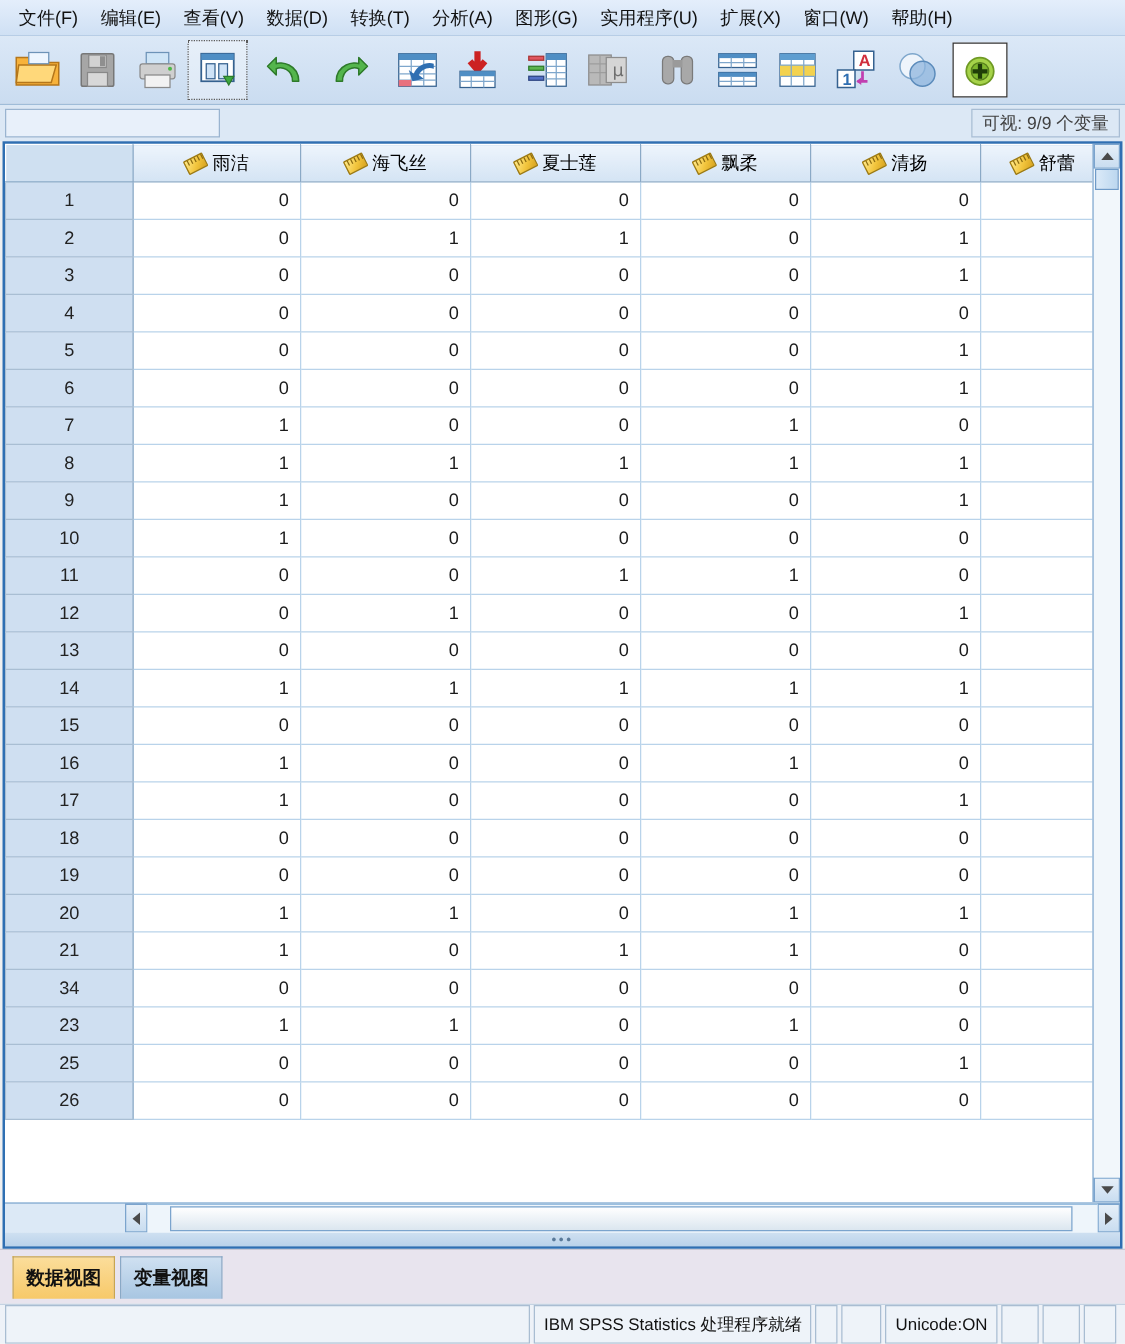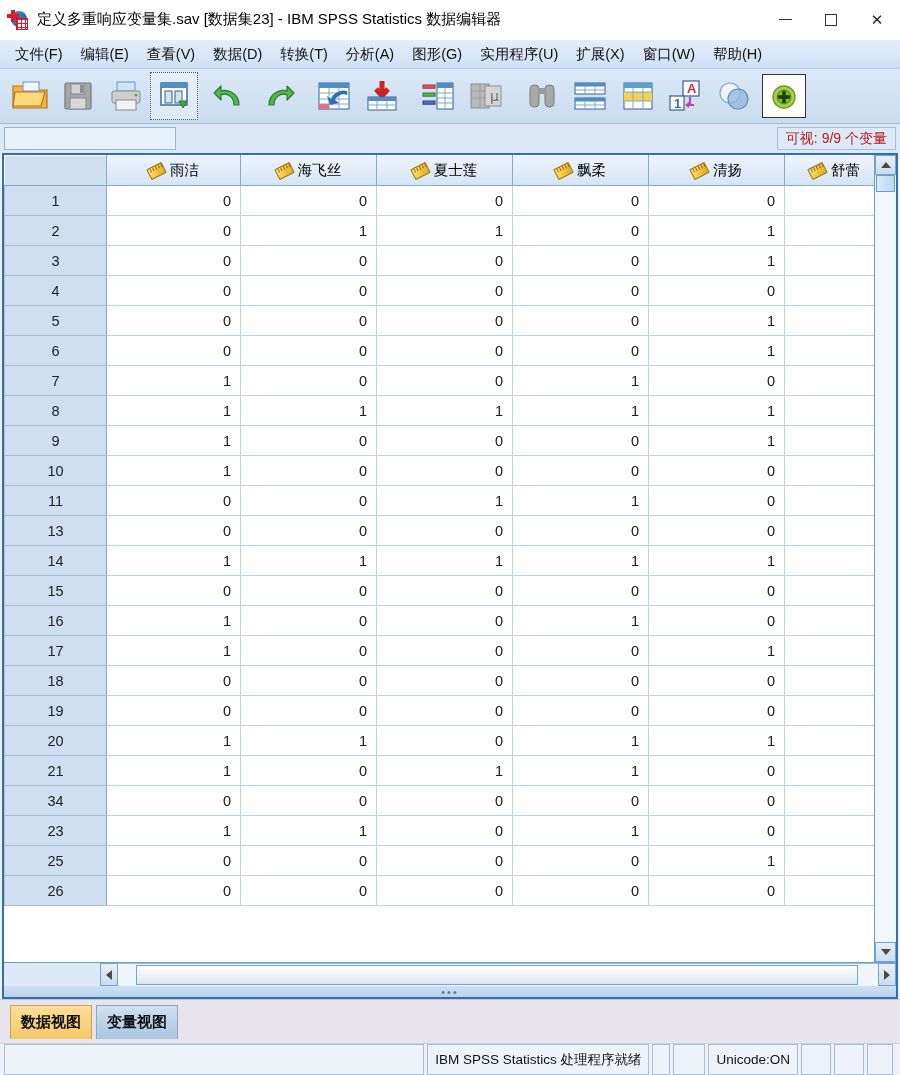--- a/index.html
+++ b/index.html
@@ -126,21 +126,21 @@
     padding: 2px 4px;
   }
   .infospacer { flex: 1 1 auto; }
   .visvars {
     flex: 0 0 auto;
     background: #dce8f5;
     border-left: 1px solid #a8bdd4;
     border-top: 1px solid #a8bdd4;
     border-bottom: 1px solid #a8bdd4;
     border-right: 1px solid #a8bdd4;
-    font-size: 14px; color: #b91c1c;
+    font-size: 14px; color: #404040;
     display: flex; align-items: center;
     padding: 0 8px;
     white-space: nowrap;
   }
 
   
   .gridwrap {
     flex: 1 1 auto;
     position: relative;
     background: #ffffff;
@@ -330,38 +330,20 @@
   .sb-blank2 { width: 32px; flex: 0 0 32px; }
   .sb-blank3 { width: 30px; flex: 0 0 30px; }
   .sb-blank4 { width: 30px; flex: 0 0 30px; }
   .sb-blank5 { width: 26px; flex: 0 0 26px; }
 </style>
 </head>
 <body>
 
 <div class="app">
 
-  <div class="titlebar">
-    <div class="app-icon">
-      <div class="circ"></div>
-      <div class="crossh"></div>
-      <div class="crossv"></div>
-      <div class="grid"></div>
-    </div>
-    <div class="title-text">定义多重响应变量集.sav [数据集23] - IBM SPSS Statistics 数据编辑器</div>
-    <div class="win-ctrl">
-      <div class="win-btn">
-          <div class="min-glyph"></div>
-        </div>
-      <div class="win-btn">
-          <div class="max-glyph"></div>
-        </div>
-      <div class="win-btn close">✕</div>
-    </div>
-  </div>
 
   <div class="menubar">
     <div class="menu-item">文件(F)</div>
     <div class="menu-item">编辑(E)</div>
     <div class="menu-item">查看(V)</div>
     <div class="menu-item">数据(D)</div>
     <div class="menu-item">转换(T)</div>
     <div class="menu-item">分析(A)</div>
     <div class="menu-item">图形(G)</div>
     <div class="menu-item">实用程序(U)</div>
@@ -699,20 +681,29 @@
               <tr>
                 <td class="rowhead">11</td>
                 <td class="cell" style="width: 134px;">0</td>
                 <td class="cell" style="width: 136px;">0</td>
                 <td class="cell" style="width: 136px;">1</td>
                 <td class="cell" style="width: 136px;">1</td>
                 <td class="cell" style="width: 136px;">0</td>
                 <td class="cell" style="width: 100px;"></td>
               </tr>
               <tr>
+                <td class="rowhead">12</td>
+                <td class="cell" style="width: 134px;">0</td>
+                <td class="cell" style="width: 136px;">1</td>
+                <td class="cell" style="width: 136px;">0</td>
+                <td class="cell" style="width: 136px;">0</td>
+                <td class="cell" style="width: 136px;">1</td>
+                <td class="cell" style="width: 100px;"></td>
+              </tr>
+              <tr>
                 <td class="rowhead">13</td>
                 <td class="cell" style="width: 134px;">0</td>
                 <td class="cell" style="width: 136px;">0</td>
                 <td class="cell" style="width: 136px;">0</td>
                 <td class="cell" style="width: 136px;">0</td>
                 <td class="cell" style="width: 136px;">0</td>
                 <td class="cell" style="width: 100px;"></td>
               </tr>
               <tr>
                 <td class="rowhead">14</td>

